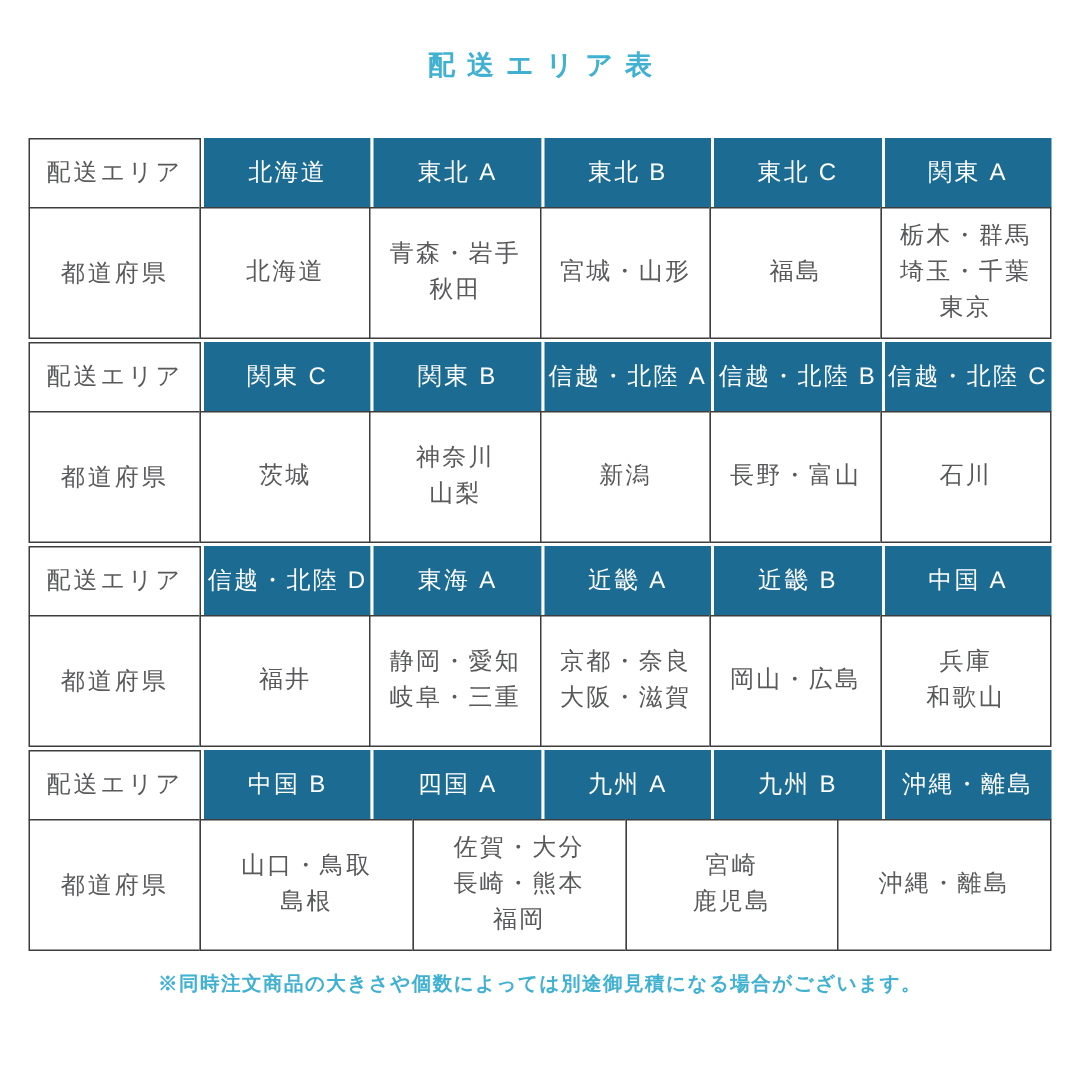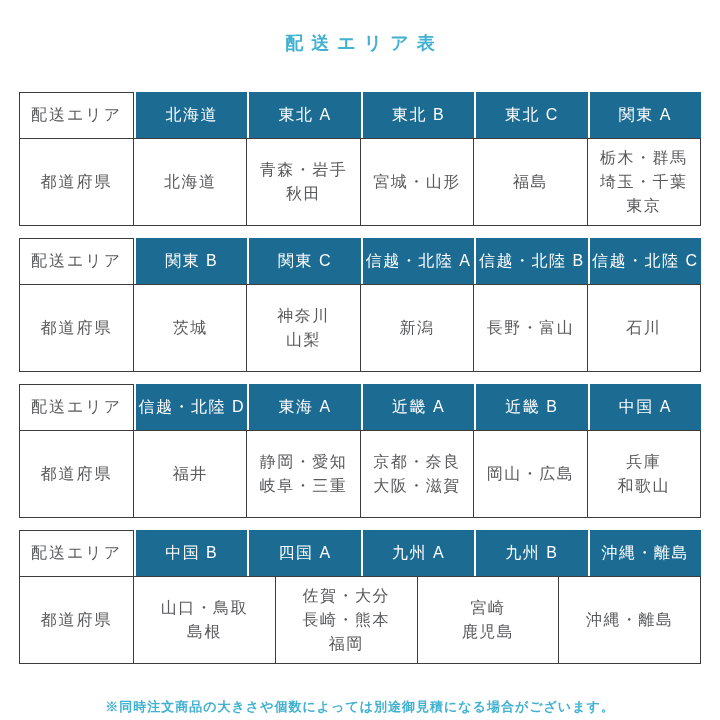--- a/index.html
+++ b/index.html
@@ -21,21 +21,21 @@
   .title {
     text-align: center;
     color: var(--accent);
     font-size: 18px;
     font-weight: 600;
     letter-spacing: 8px;
     text-indent: 8px; 
     margin-bottom: 37px;
   }
   .tables { width: 682px; margin: 0 auto; }
-  .block { margin-bottom: 12px; }
+  .block { margin-bottom: 2px; }
   .row { display: flex; }
   .row-head { height: 47px; }
   .row-body { height: 88px; margin-top: -1px; }
   .cell {
     display: flex; align-items: center; justify-content: center;
     text-align: center;
     font-size: 16px;
     letter-spacing: 1.5px;
   }
   .cell-label {
@@ -54,21 +54,21 @@
   .cell-pref {
     flex: 1 1 0;
     background: #ffffff;
     border: 1px solid var(--border);
     margin-left: -1px;
     color: var(--body-text);
     line-height: 1.5;
     white-space: pre-line;
   }
   .footnote {
-    margin-top: 34px;
+    margin-top: 13px;
     text-align: center;
     color: var(--accent);
     font-size: 13px;
     font-weight: bold;
     letter-spacing: 1px;
   }
 </style>
 </head>
 <body>
 
@@ -96,22 +96,22 @@
         <div class="cell cell-pref">福島</div>
         <div class="cell cell-pref">栃木・群馬
 埼玉・千葉
 東京</div>
       </div>
     </div>
 
     <div class="block">
       <div class="row row-head">
         <div class="cell cell-label">配送エリア</div>
+        <div class="cell cell-head">関東 C</div>
         <div class="cell cell-head">関東 B</div>
-        <div class="cell cell-head">関東 C</div>
         <div class="cell cell-head">信越・北陸 A</div>
         <div class="cell cell-head">信越・北陸 B</div>
         <div class="cell cell-head">信越・北陸 C</div>
       </div>
       <div class="row row-body">
         <div class="cell cell-label">都道府県</div>
         <div class="cell cell-pref">茨城</div>
         <div class="cell cell-pref">神奈川
 山梨</div>
         <div class="cell cell-pref">新潟</div>

